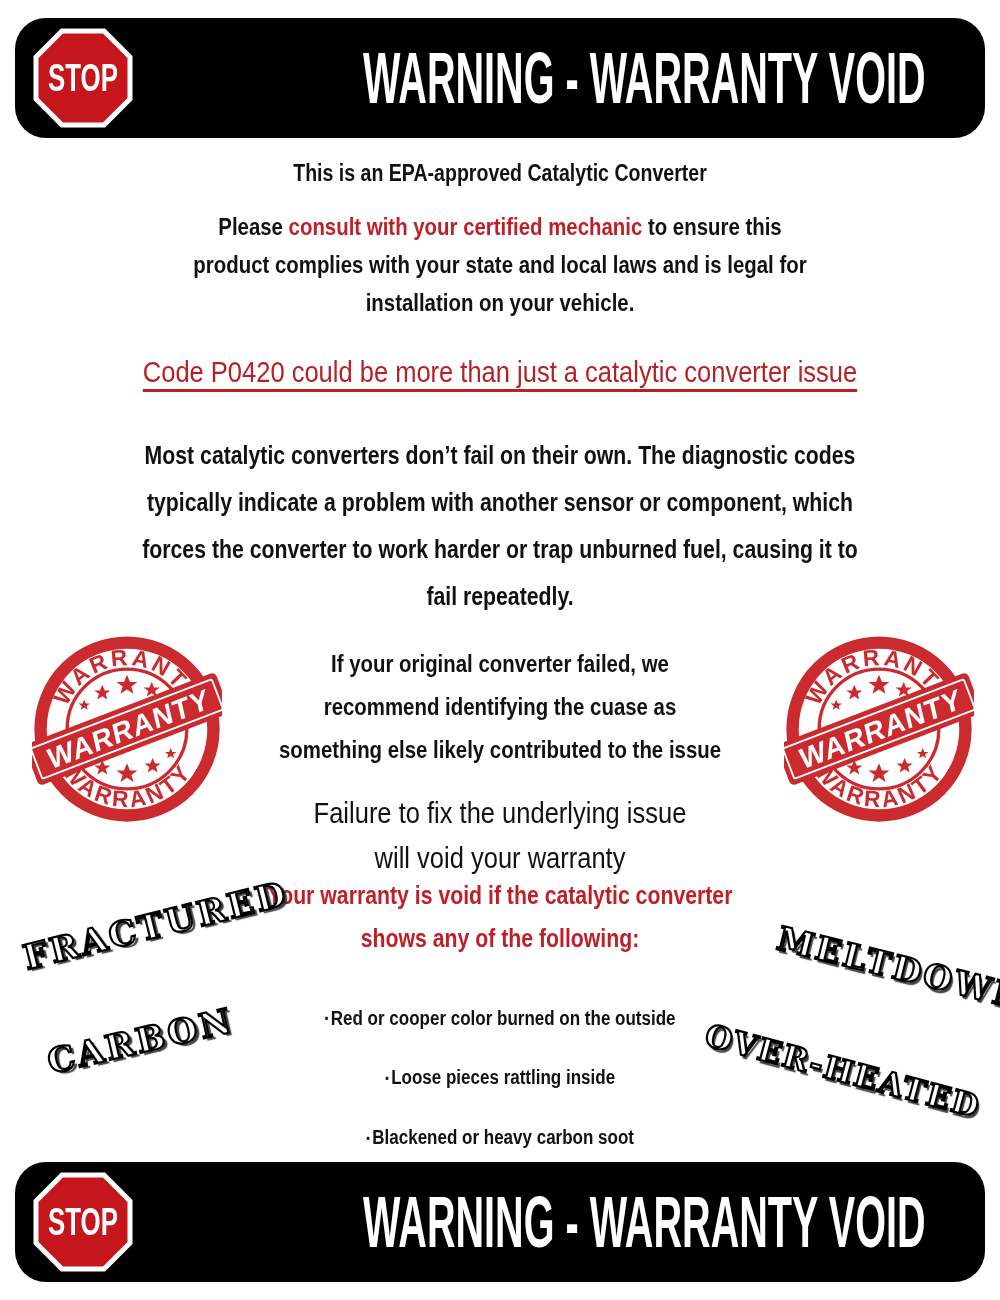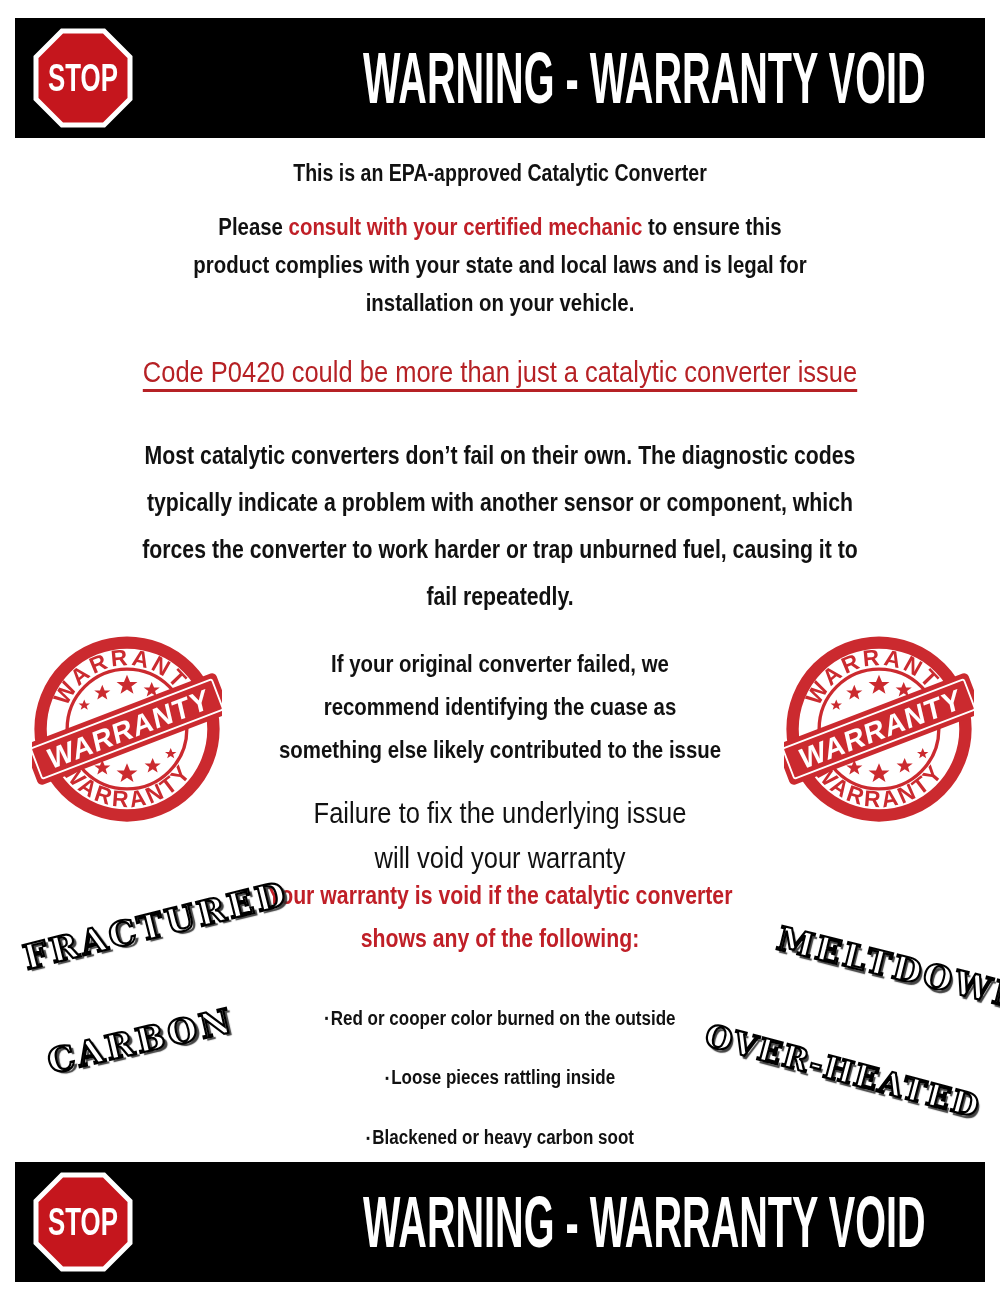--- a/index.html
+++ b/index.html
@@ -6,21 +6,21 @@
   html,body { background:#fff; }
   .page {
     position:relative; width:1000px; height:1300px; margin:0 auto;
     background:#ffffff; overflow:hidden;
     font-family:"Liberation Sans", sans-serif; color:#111;
   }
   
   .banner {
     position:absolute; left:15px; width:970px; height:120px;
     background:#000; display:flex; align-items:center;
-    justify-content:space-between; padding:0 18px;
+    justify-content:space-between; padding:0 18px;border-radius:31px;
   }
   .banner.top { top:18px; }
   .banner.bottom { top:1162px; }
   .banner-title {
     flex:1; text-align:center; color:#fff; font-weight:700;
     font-size:72px; line-height:1; white-space:nowrap;
   }
   .banner-title > span {
     display:inline-block; transform:scaleX(0.55); transform-origin:50% 50%;
     letter-spacing:0px;

